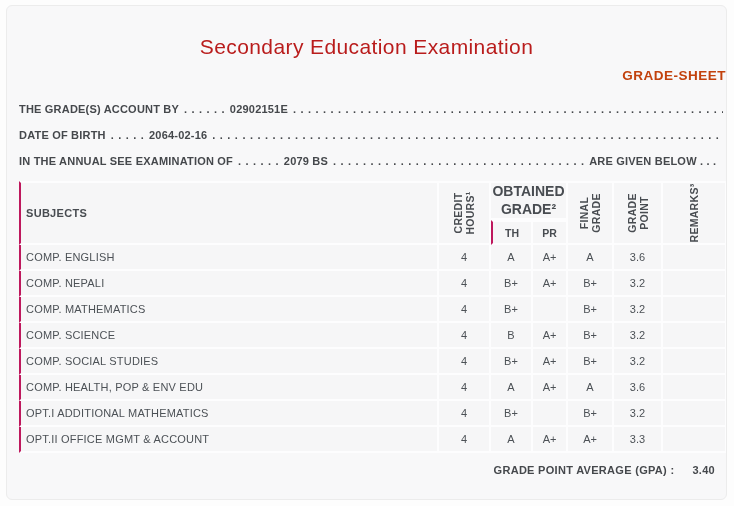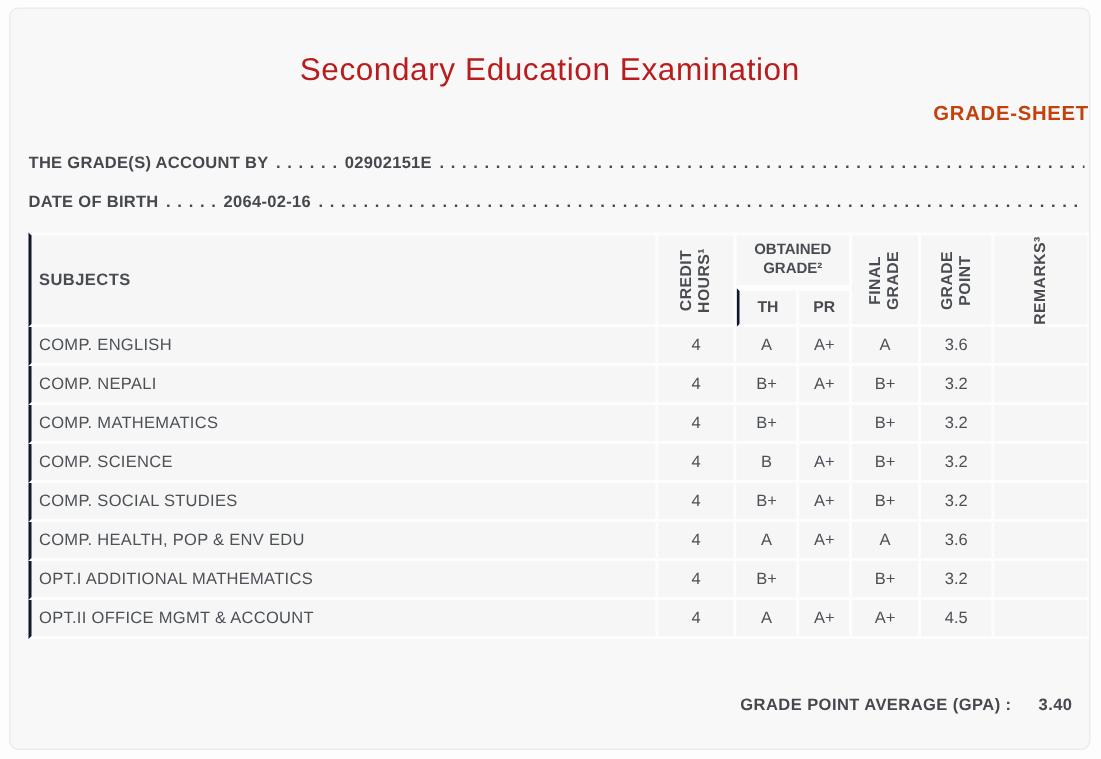--- a/index.html
+++ b/index.html
@@ -49,23 +49,23 @@
     table-layout:fixed;
   }
   th, td {
     background:#f6f6f7;
     border-right:2px solid #fdfdfe;
     border-bottom:2px solid #fdfdfe;
     font-size:11px; color:#4b5055;
     overflow:hidden;
   }
   thead th { border-top:2px solid #fdfdfe; font-weight:bold; color:#484c51; }
-  th:first-child, td:first-child { border-left:2px solid #0f172a;margin-left:46px; }
+  th:first-child, td:first-child { border-left:2px solid #be185d;margin-left:46px; }
   .subj-head { text-align:left; padding-left:5px; font-size:11px; letter-spacing:0.3px; }
-  .two-line { white-space:pre-line; line-height:1.25; font-size:10px; text-align:center; }
+  .two-line { white-space:pre-line; line-height:1.25; font-size:14px; text-align:center; }
   .vcell { height:63px; padding:0; position:relative; }
   .vtext {
     position:absolute; left:50%; top:50%;
     transform:translate(-50%,-50%) rotate(-90deg);
     width:63px;
     white-space:pre-line; line-height:1.15;
     font-size:10.5px; font-weight:bold; letter-spacing:0.3px;
     text-align:center; color:#484c51;
   }
   .sub-head { height:25px; text-align:center; font-size:10.5px; }
@@ -85,20 +85,21 @@
 <body>
 
 <div class="panel">
 
   <div class="title">Secondary Education Examination</div>
   <div class="subtitle">GRADE-SHEET</div>
 
   <div class="info-block">
     <div class="info-line"><span>THE GRADE(S) ACCOUNT BY</span><span class="dots">. . . . . .</span><span>02902151E</span><span class="dots">. . . . . . . . . . . . . . . . . . . . . . . . . . . . . . . . . . . . . . . . . . . . . . . . . . . . . . . . . . . .</span></div>
     <div class="info-line"><span>DATE OF BIRTH</span><span class="dots">. . . . .</span><span>2064-02-16</span><span class="dots">. . . . . . . . . . . . . . . . . . . . . . . . . . . . . . . . . . . . . . . . . . . . . . . . . . . . . . . . . . . . . . . . . . . . . .</span></div>
+    <div class="info-line"><span>IN THE ANNUAL SEE EXAMINATION OF</span><span class="dots">. . . . . .</span><span>2079 BS</span><span class="dots">. . . . . . . . . . . . . . . . . . . . . . . . . . . . . . . . . .</span><span>ARE GIVEN BELOW . . .</span></div>
   </div>
 
   <table>
     <colgroup>
       <col style="width:420px">
         <col style="width:52px">
         <col style="width:42px">
         <col style="width:35px">
         <col style="width:46px">
         <col style="width:49px">
@@ -193,21 +194,21 @@
         <td>B+</td>
         <td>3.2</td>
         <td></td>
       </tr>
       <tr>
         <td class="subj">OPT.II OFFICE MGMT &amp; ACCOUNT</td>
         <td>4</td>
         <td>A</td>
         <td>A+</td>
         <td>A+</td>
-        <td>4.5</td>
+        <td>3.3</td>
         <td></td>
       </tr>
     </tbody>
   </table>
 
   <div class="footer">
     <div class="gpa-line"><span>GRADE POINT AVERAGE (GPA) :</span><span>3.40</span></div>
   </div>
 
 </div>

